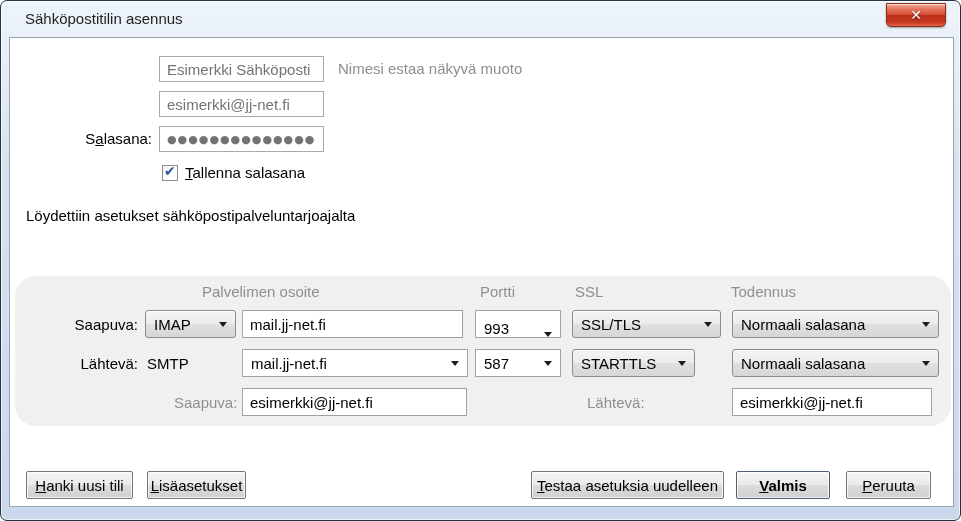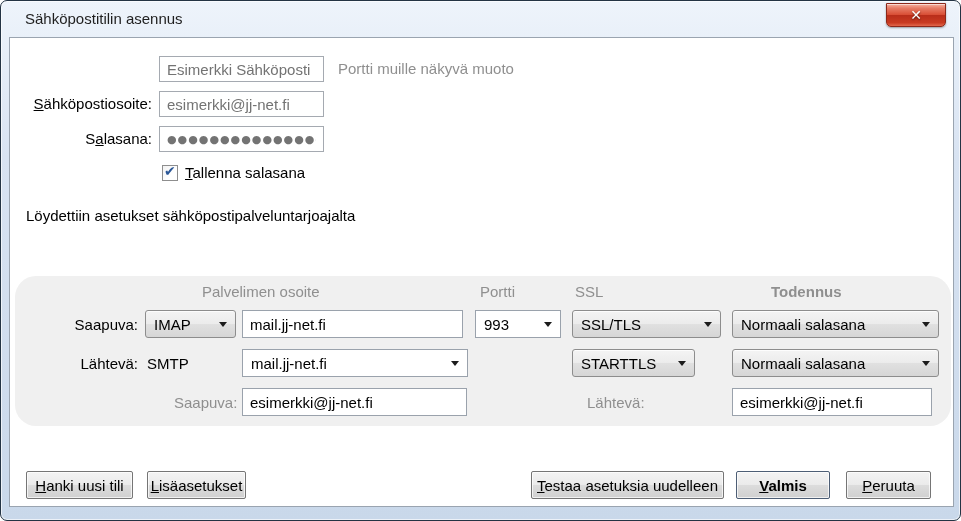--- a/index.html
+++ b/index.html
@@ -41,21 +41,21 @@
     position:absolute; left:152px; top:127px; width:16px; height:16px;
     border:1px solid #8e8e8e; background:linear-gradient(135deg,#f2f2f2,#ffffff 60%);
     cursor:pointer;
   }
   .check-glyph { position:absolute; left:1px; top:-3px; font-size:14px; font-weight:bold;
     color:#2b5797; font-family:"DejaVu Sans",sans-serif; }
   .cb-label { left:175px; top:126px; cursor:pointer; }
   .status { left:16px; top:169px; }
   .panel { position:absolute; left:5px; top:238px; width:936px; height:150px; background:#f0f0f0;border-radius:21px; }
   .ph { position:absolute; top:7px; font-size:15px; color:#8f8f8f; white-space:nowrap; }
-  .ph-server { left:187px; } .ph-port { left:465px; } .ph-ssl { left:560px; } .ph-auth { left:756px;font-weight:bold; }
+  .ph-server { left:187px; } .ph-port { left:465px; } .ph-ssl { left:560px; } .ph-auth { left:716px; }
   .row-label { position:absolute; left:0; width:123px; text-align:right; font-size:15px; white-space:nowrap; }
   .dd {
     position:absolute; height:28px; display:flex; align-items:center; justify-content:space-between;
     padding:0 8px; font-size:15px; color:#000; cursor:pointer;
     background:linear-gradient(to bottom,#f4f4f4 0%,#ececec 48%,#e0e0e0 52%,#d6d6d6 100%);
     border:1px solid #8d8d8d; border-radius:3px;
     box-shadow:inset 0 1px 0 rgba(255,255,255,.8);
   }
   .combo {
     position:absolute; height:28px; display:flex; align-items:center; justify-content:space-between;
@@ -88,23 +88,22 @@
   <div class="titlebar">
     <span class="title">Sähköpostitilin asennus</span>
     <div class="close-btn">
       <span class="close-x">✕</span>
     </div>
   </div>
 
   <div class="client">
 
     <input class="tinput" id="name-input" type="text" value="Esimerkki Sähköposti" style="">
-    <div class="lbl gray hint-name">Portti muille näkyvä muoto</div>
+    <div class="lbl gray hint-name">Nimesi estaa näkyvä muoto</div>
 
-    <div class="flabel" style="top:57px"><span class="ak">S</span><span>ähköpostiosoite:</span></div>
     <input class="tinput" id="email-input" type="text" value="esimerkki@jj-net.fi" style="">
 
     <div class="flabel" style="top:92px"><span>S</span><span class="ak">a</span><span>lasana:</span></div>
     <input class="tinput" id="password-input" type="text" value="●●●●●●●●●●●●●●●" style="">
 
     <div class="checkbox">
       <span class="check-glyph">✔</span>
     </div>
     <div class="lbl cb-label"><span class="ak">T</span><span>allenna salasana</span></div>
 
@@ -115,37 +114,41 @@
       <div class="ph ph-port">Portti</div>
       <div class="ph ph-ssl">SSL</div>
       <div class="ph ph-auth">Todennus</div>
 
       <div class="row-label" style="top:40px">Saapuva:</div>
       <div class="dd" style="left:130px; top:34px; width:91px;">
         <span>IMAP</span>
         <span class="arrow"></span>
       </div>
       <input class="pinput" style="left: 227px; top: 34px; width: 221px;" type="text" value="mail.jj-net.fi">
-      <div class="combo" style="left:460px; top:34px; width:86px;">
+      <div class="combo" style="left:460px; top:34px; width:86px;align-items:flex-end;">
         <span>993</span>
         <span class="arrow"></span>
       </div>
       <div class="dd" style="left:557px; top:34px; width:149px;">
         <span>SSL/TLS</span>
         <span class="arrow"></span>
       </div>
       <div class="dd" style="left:717px; top:34px; width:207px;">
         <span>Normaali salasana</span>
         <span class="arrow"></span>
       </div>
 
       <div class="row-label" style="top:79px">Lähtevä:</div>
       <div class="lbl" style="left:132px; top:79px;">SMTP</div>
       <div class="combo" style="left:227px; top:73px; width:226px;">
         <span>mail.jj-net.fi</span>
+        <span class="arrow"></span>
+      </div>
+      <div class="combo" style="left:460px; top:73px; width:86px;">
+        <span>587</span>
         <span class="arrow"></span>
       </div>
       <div class="dd" style="left:557px; top:73px; width:123px;">
         <span>STARTTLS</span>
         <span class="arrow"></span>
       </div>
       <div class="dd" style="left:717px; top:73px; width:207px;">
         <span>Normaali salasana</span>
         <span class="arrow"></span>
       </div>

